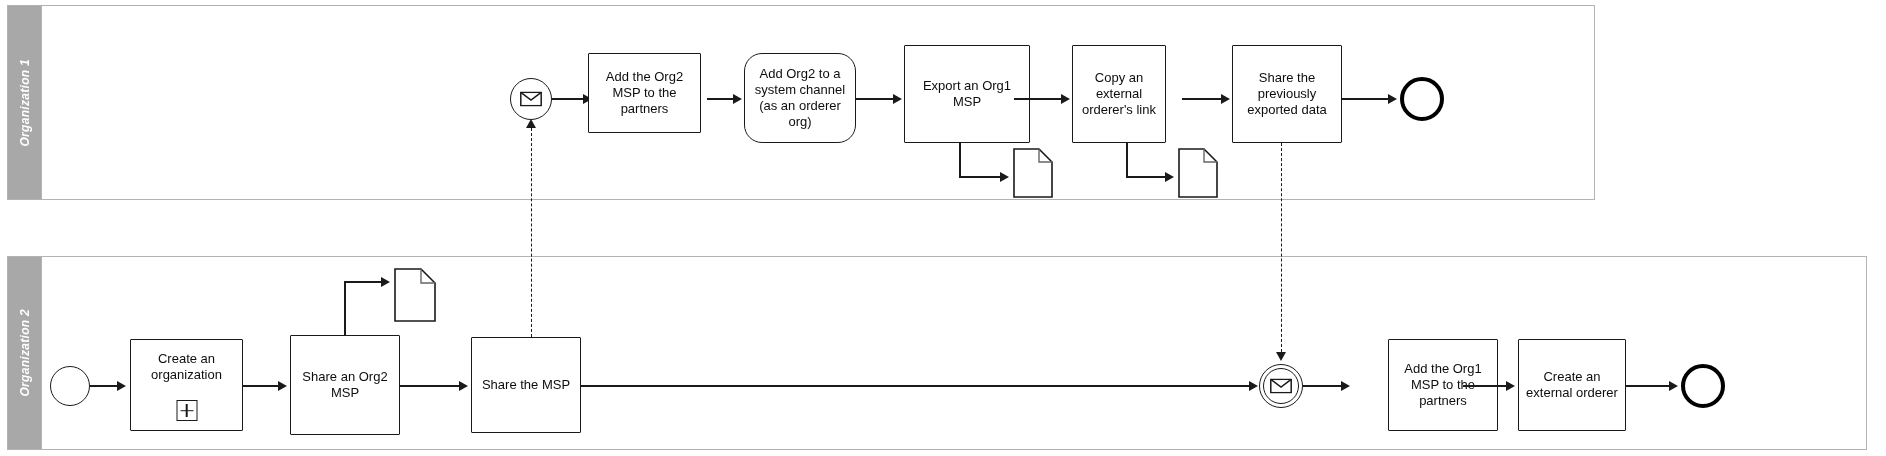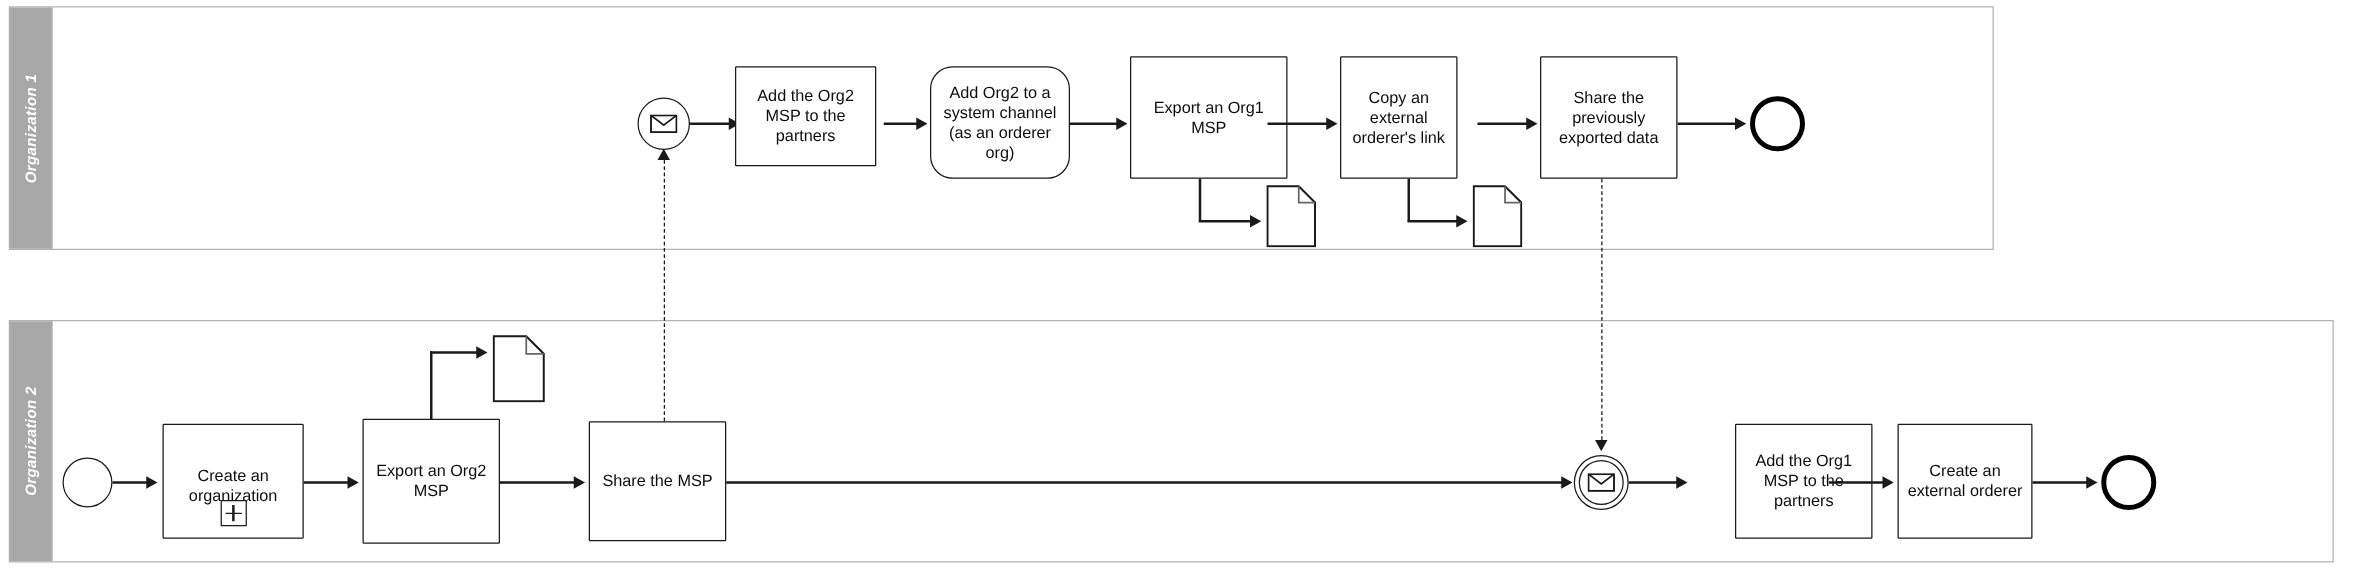--- a/index.html
+++ b/index.html
@@ -142,30 +142,30 @@
     <div class="lane-header">
       <span class="lane-label">Organization 2</span>
     </div>
   </div>
 
   <div class="event start-plain" style="left:50px;top:366px;width:40px;height:40px;"></div>
 
   <div class="edge h" style="left:90px;top:385px;width:28px;"></div>
   <div class="arrow right" style="left:117px;top:381px;"></div>
 
-  <div class="task has-marker" style="left:130px;top:339px;width:113px;height:92px;align-items:center;">
+  <div class="task has-marker" style="left:130px;top:339px;width:113px;height:92px;">
     <span class="task-label">Create an organization</span>
     <span class="marker-plus"></span>
   </div>
 
   <div class="edge h" style="left:243px;top:385px;width:36px;"></div>
   <div class="arrow right" style="left:278px;top:381px;"></div>
 
   <div class="task" style="left:290px;top:335px;width:110px;height:100px;">
-    <span class="task-label">Export an Org2 MSP</span>
+    <span class="task-label">Share an Org2 MSP</span>
   </div>
 
   <div class="edge v" style="left:344px;top:281px;height:55px;"></div>
   <div class="edge h" style="left:344px;top:281px;width:39px;"></div>
   <div class="arrow right" style="left:381px;top:277px;"></div>
 
   <div class="data-object" style="left:394px;top:268px;">
     <svg width="42" height="54" viewBox="0 0 42 54">
       <path d="M1,1 L27,1 L41,15 L41,53 L1,53 Z" fill="#fff" stroke="#1a1a1a" stroke-width="1.6"></path>
       <path d="M27,1 L27,15 L41,15" fill="none" stroke="#666" stroke-width="1.4"></path>

